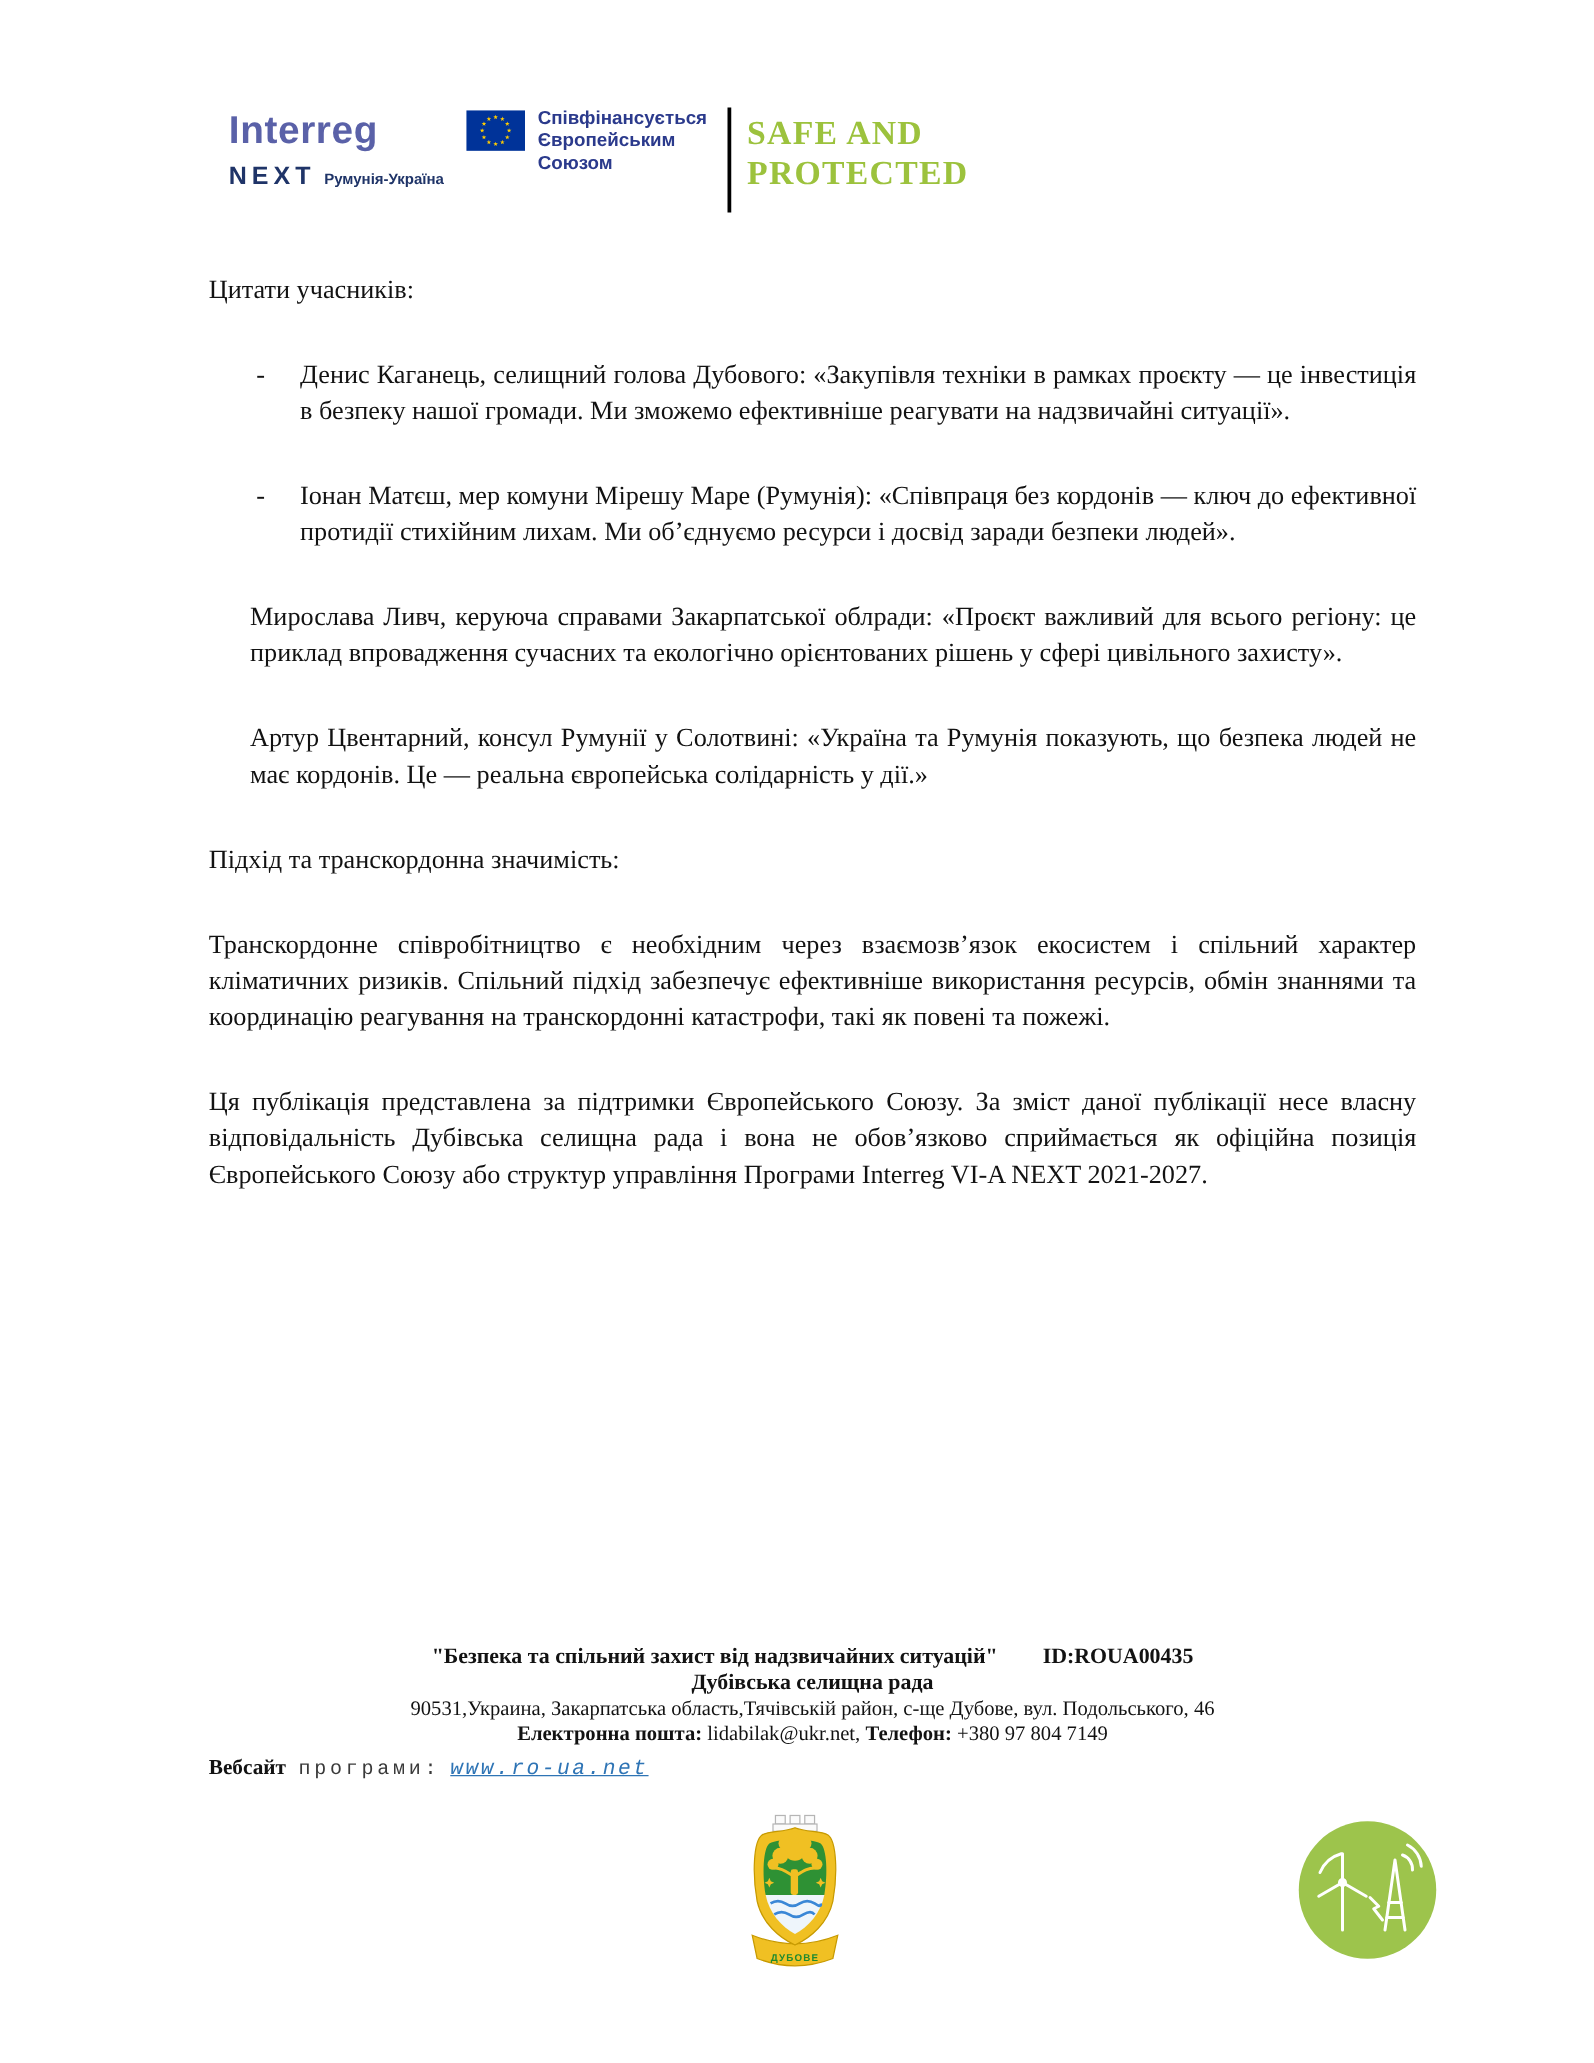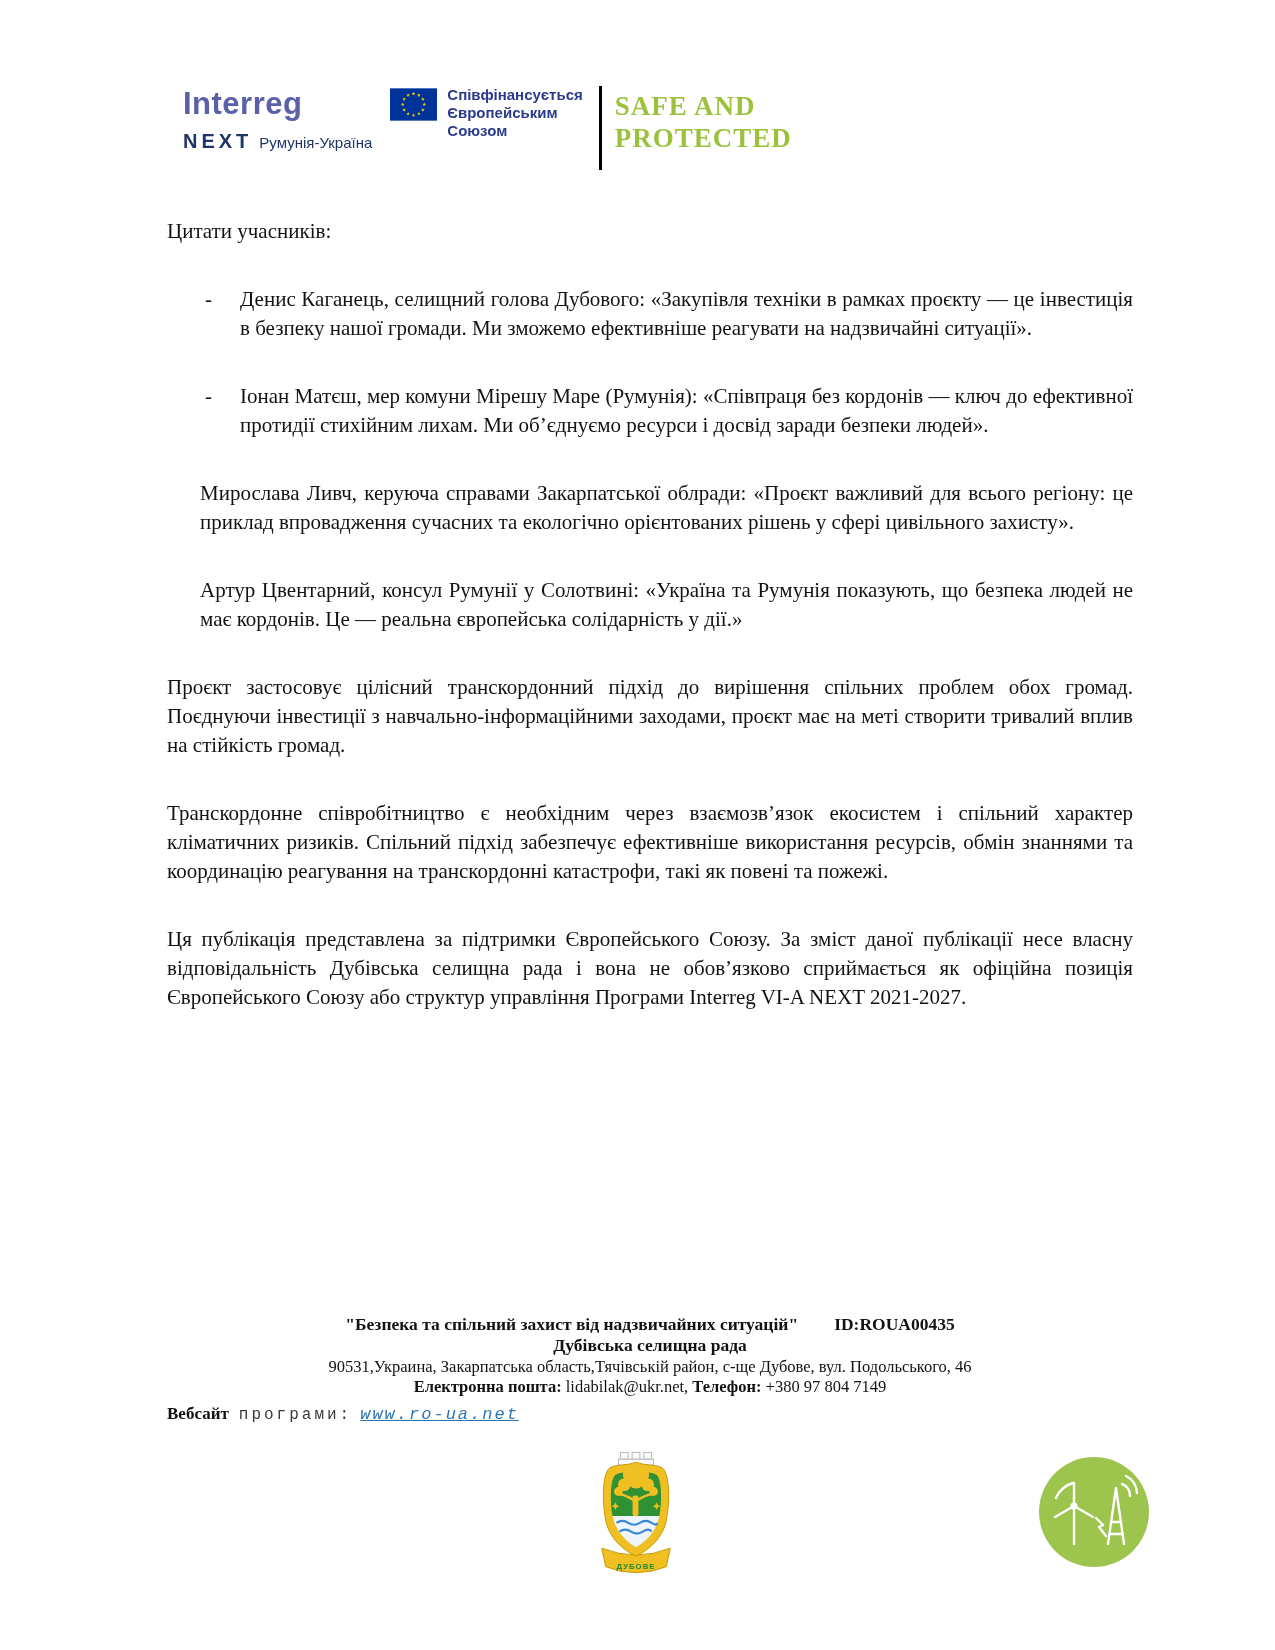--- a/index.html
+++ b/index.html
@@ -16,22 +16,22 @@
   .interreg-word {
     font-family:"Liberation Sans", sans-serif; font-weight:700;
     font-size:31px; color:var(--interreg-purple); letter-spacing:0.5px;
   }
   .next-row { margin-top:8px; white-space:nowrap; }
   .next-label {
     font-family:"Liberation Sans", sans-serif; font-weight:800;
     font-size:20px; letter-spacing:4px; color:var(--navy);
   }
   .program-label {
-    font-family:"Liberation Sans", sans-serif; font-weight:400;
-    font-size:15px; color:var(--navy); margin-left:7px;
+    font-family:"Liberation Sans", sans-serif; font-weight:700;
+    font-size:12px; color:var(--navy); margin-left:7px;
   }
   .eu-block { display:flex; align-items:flex-start; }
   .eu-flag { display:block; margin-right:10px; margin-top:2px; }
   .eu-text {
     font-family:"Liberation Sans", sans-serif; font-weight:700;
     font-size:15px; line-height:18px; color:#2b3a8c;
   }
   .vdivider { width:3px; height:84px; background:#000; margin:0 13px 0 16px; }
   .safe-title {
     font-weight:700; font-size:27px; line-height:32px;
@@ -147,22 +147,22 @@
     </div>
 
     <div class="bullet b2">
       <span class="dash">-</span>
       <p>Іонан Матєш, мер комуни Мірешу Маре (Румунія): «Співпраця без кордонів — ключ до ефективної протидії стихійним лихам. Ми об’єднуємо ресурси і досвід заради безпеки людей».</p>
     </div>
 
     <p class="q3">Мирослава Ливч, керуюча справами Закарпатської облради: «Проєкт важливий для всього регіону: це приклад впровадження сучасних та екологічно орієнтованих рішень у сфері цивільного захисту».</p>
     <p class="q4">Артур Цвентарний, консул Румунії у Солотвині: «Україна та Румунія показують, що безпека людей не має кордонів. Це — реальна європейська солідарність у дії.»</p>
 
-
-    <p class="p1">Проєкт застосовує цілісний транскордонний підхід до вирішення спільних проблем обох громад. Поєднуючи інвестиції з навчально-інформаційними заходами, проєкт має на меті створити тривалий вплив на стійкість громад.</p>
+    <p class="h2 para-head">Підхід та транскордонна значимість:</p>
+
     <p class="p2">Транскордонне співробітництво є необхідним через взаємозв’язок екосистем і спільний характер кліматичних ризиків. Спільний підхід забезпечує ефективніше використання ресурсів, обмін знаннями та координацію реагування на транскордонні катастрофи, такі як повені та пожежі.</p>
     <p class="p4">Ця публікація представлена за підтримки Європейського Союзу. За зміст даної  публікації несе  власну відповідальність Дубівська селищна рада і вона не обов’язково сприймається як офіційна позиція Європейського Союзу або структур управління  Програми  Interreg  VI-A NEXT 2021-2027.</p>
 
   </div>
 
   <div class="footer-block">
     <div class="ft-line1">
       <span>"Безпека та спільний захист від надзвичайних ситуацій"</span><span class="ft-id">ID:ROUA00435</span>
     </div>
     <div class="ft-council">Дубівська селищна рада</div>

